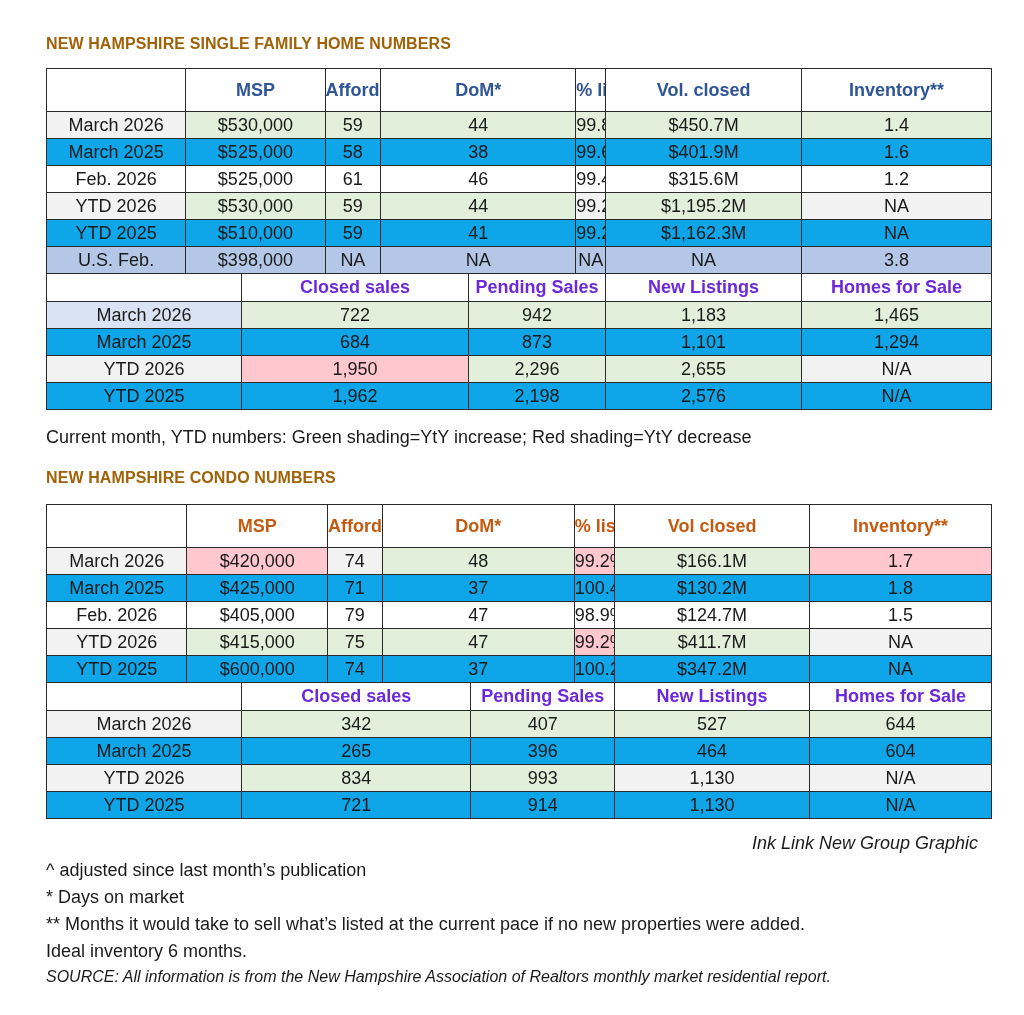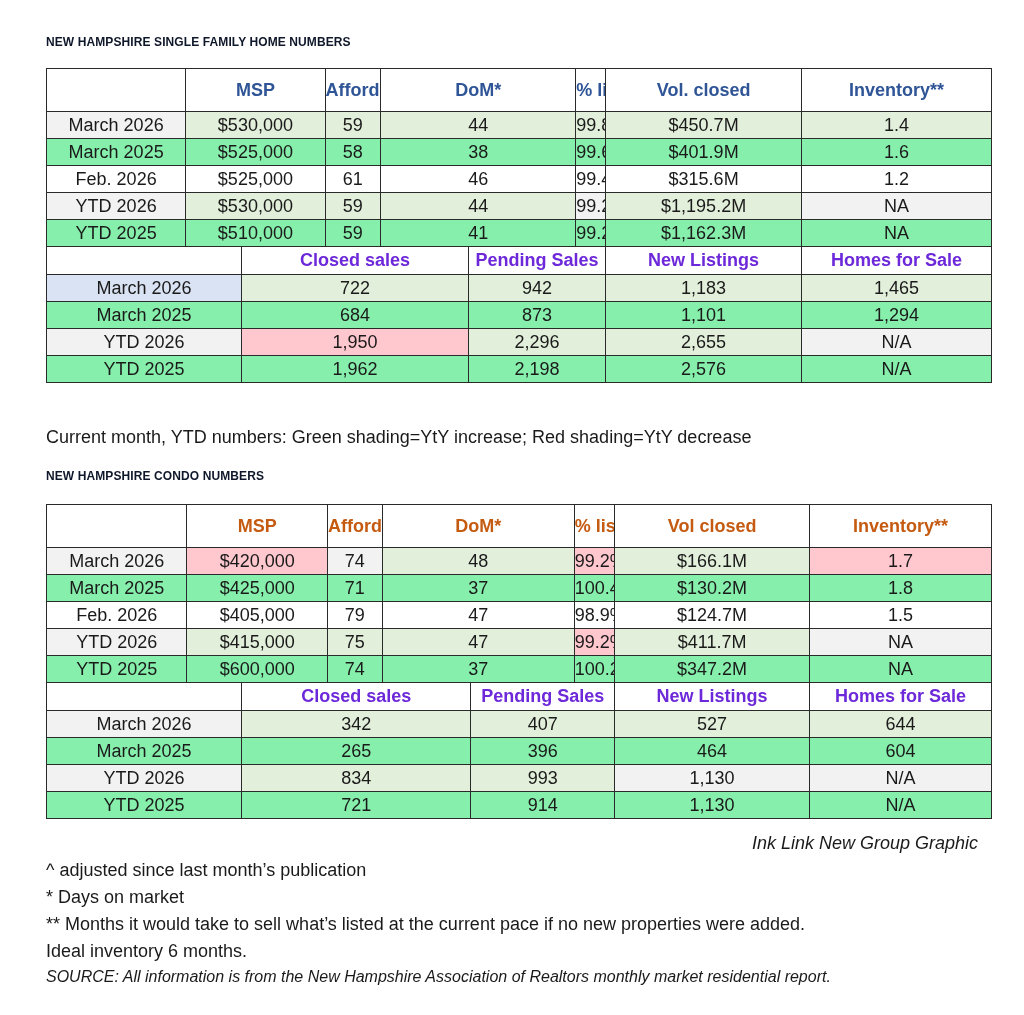--- a/index.html
+++ b/index.html
@@ -1,29 +1,29 @@
 <!DOCTYPE html>
 <html><head>
 <meta charset="utf-8">
 <style>
   html, body { margin:0; padding:0; background:#ffffff; }
   body { width:1024px; height:1015px; position:relative; font-family:"Liberation Sans", sans-serif; color:#1a1a1a; overflow:hidden; }
-  .title { position:absolute; left:46px; font-weight:bold; font-size:12px; letter-spacing:0.1px; color:#0f172a; }
+  .title { position:absolute; left:46px; font-weight:bold; font-size:16px; letter-spacing:0.1px; color:#a16207; }
   table { position:absolute; left:46px; border-collapse:collapse; table-layout:fixed; width:946px; }
   td, th { border:1.6px solid #2a2a2a; text-align:center; padding:0; font-size:18px; font-weight:normal; white-space:nowrap; overflow:hidden; }
   th { font-weight:bold; font-size:18px;margin-top:20px; }
   .sf th.h { color:#2f5597; }
   .co th.h { color:#c55a11; }
   th.g { color:#6d28d9; }
   .hdr-main th { height:42px; }
   .row td { height:26px; }
   .sales-hdr th { height:27px; }
   .bg-w { background:#ffffff; }
   .bg-lg { background:#f2f2f2; }
-  .bg-g { background:#86efac; }
+  .bg-g { background:#0ea5e9; }
   .bg-gr { background:#e2efda; }
   .bg-r { background:#ffc7ce; }
   .bg-b { background:#b4c7e7; }
   .bg-lb { background:#dae3f3; }
   .note { position:absolute; left:46px; font-size:18px; color:#1a1a1a; }
   .credit { position:absolute; right:46px; font-size:18px; font-style:italic; }
   .src { font-size:16px; font-style:italic; }
 </style>
 </head>
 <body>
@@ -94,20 +94,29 @@
       </tr>
       <tr class="row">
         <td class="bg-g">YTD 2025</td>
         <td class="bg-g" colspan="2">$510,000</td>
         <td class="bg-g">59</td>
         <td class="bg-g" colspan="2">41</td>
         <td class="bg-g">99.2%</td>
         <td class="bg-g" colspan="2">$1,162.3M</td>
         <td class="bg-g" colspan="2">NA</td>
       </tr>
+      <tr class="row">
+        <td class="bg-b">U.S. Feb.</td>
+        <td class="bg-b" colspan="2">$398,000</td>
+        <td class="bg-b">NA</td>
+        <td class="bg-b" colspan="2">NA</td>
+        <td class="bg-b">NA</td>
+        <td class="bg-b" colspan="2">NA</td>
+        <td class="bg-b" colspan="2">3.8</td>
+      </tr>
     </tbody>
   <tbody>
       <tr class="sales-hdr" id="sf-sales-hdr">
         <th class="g bg-w" colspan="2"></th>
         <th class="g bg-w" colspan="3">Closed sales</th>
         <th class="g bg-w" colspan="2">Pending Sales</th>
         <th class="g bg-w" colspan="2">New Listings</th>
         <th class="g bg-w" colspan="2">Homes for Sale</th>
       </tr>
   </tbody>

